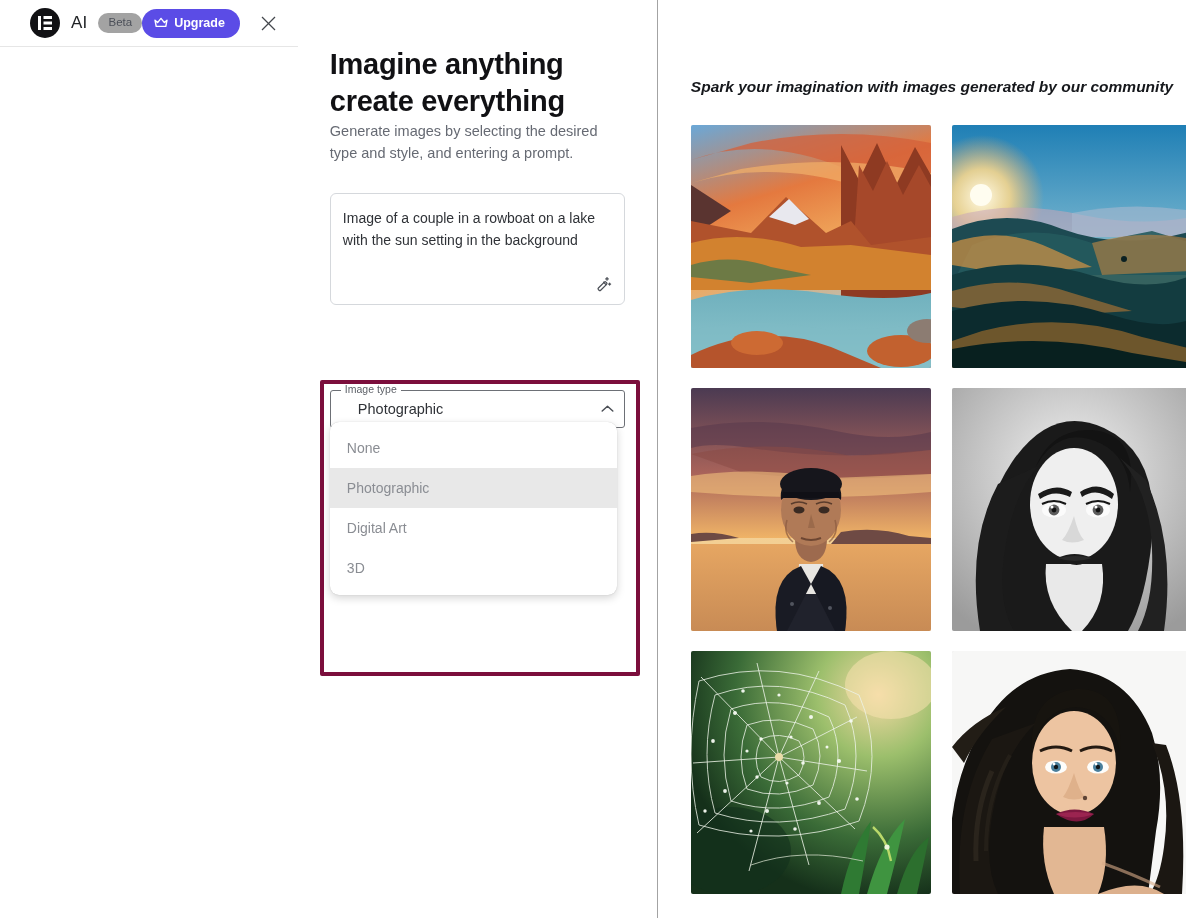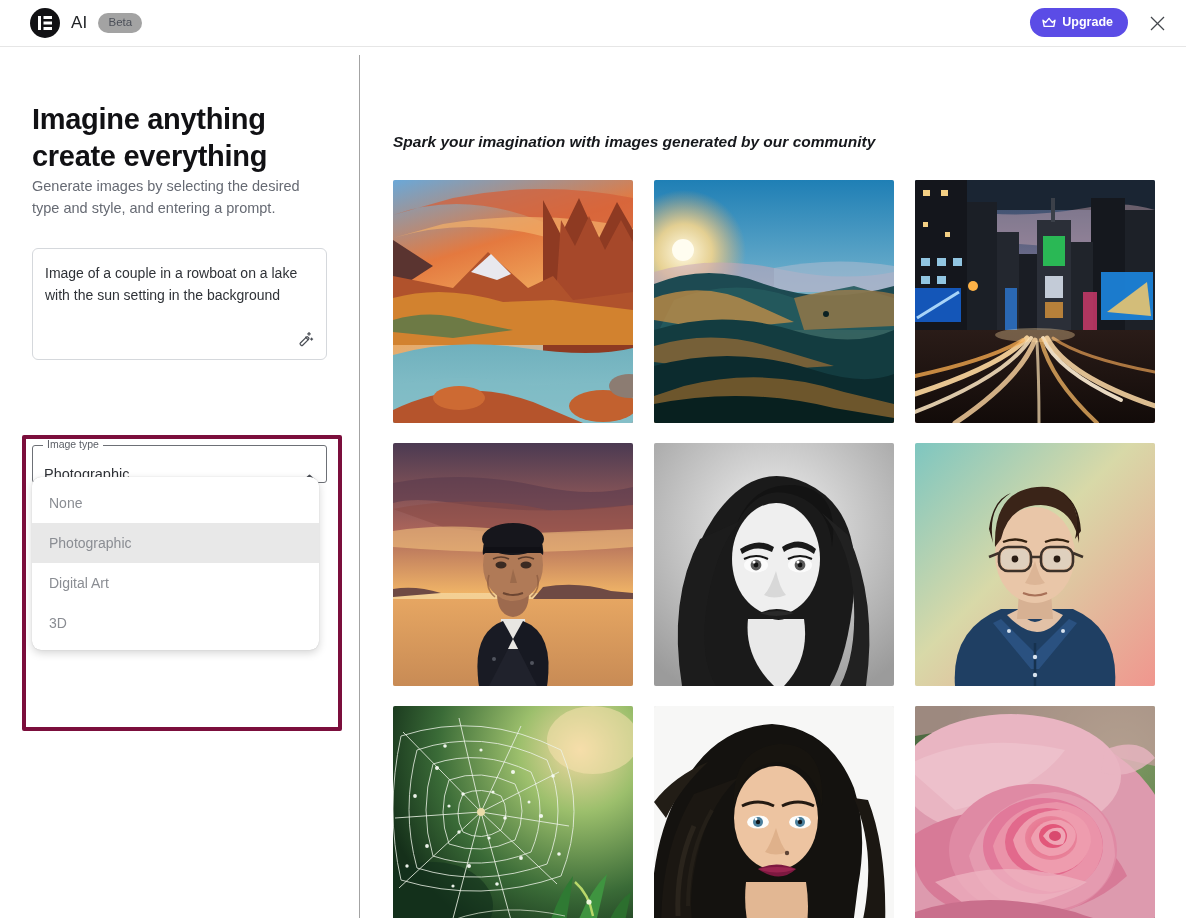--- a/index.html
+++ b/index.html
@@ -6,21 +6,21 @@
   html, body {
     width: 1186px; height: 918px;
     font-family: "Liberation Sans", sans-serif;
     background: #ffffff;
     overflow: hidden;
   }
   .app {
     width: 1186px; height: 918px;
     position: relative;
     background: #ffffff;
-    display: flex; flex-direction: column; gap: 8px;
+    display: flex; flex-direction: row;
   }
 
   
   .topbar {
     height: 47px;
     flex: 0 0 47px;
     border-bottom: 1px solid #e6e6e6;
     display: flex; align-items: center;
     padding: 0 14px 0 30px;
     background: #fff;
@@ -36,21 +36,21 @@
     font-size: 17px; color: #1f2124; font-weight: 400;
     letter-spacing: .2px;
   }
   .beta-badge {
     font-size: 11.5px; color: #4b4f58;
     background: #a3a3a3;
     border-radius: 11px;
     padding: 4px 10px 5px;
     line-height: 1;
   }
-  .topbar-right { margin-left: auto; display: flex; align-items: flex-start; gap: 14px; }
+  .topbar-right { margin-left: auto; display: flex; align-items: center; gap: 14px; }
   .upgrade-btn {
     display: inline-flex; align-items: center; gap: 6px;
     background: #5b4ce6; color: #fff;
     border: none; border-radius: 16px;
     padding: 7px 15px 8px 12px;
     font-family: "Liberation Sans", sans-serif;
     font-size: 12.5px; font-weight: bold;
     cursor: pointer;
   }
   .crown { display: block; }
@@ -113,22 +113,22 @@
     position: absolute;
     left: 32px; top: 390px;
     width: 295px;
   }
   .select-control {
     position: relative;
     height: 38px;
     border: 1px solid #6d7076;
     border-radius: 3px;
     background: #fff;
-    display: flex; align-items: flex-end;
-    padding: 0 10px 0 11px;
+    display: flex; align-items: center;
+    padding: 0 10px 0 27px;
     cursor: pointer;
   }
   .select-notch {
     position: absolute;
     left: 10px; top: -7px;
     background: #fff;
     padding: 0 4px;
     font-size: 10.5px; color: #5c6067;
     line-height: 1;
   }

